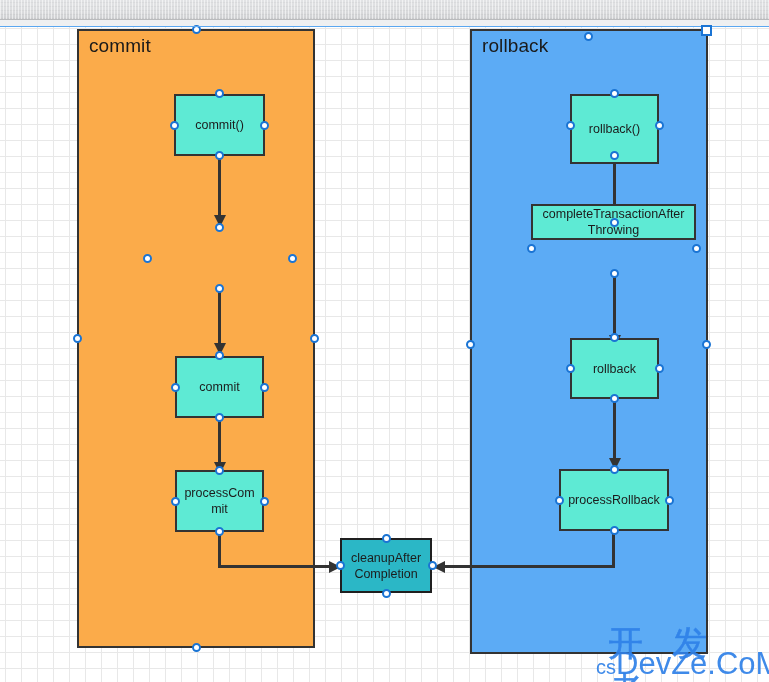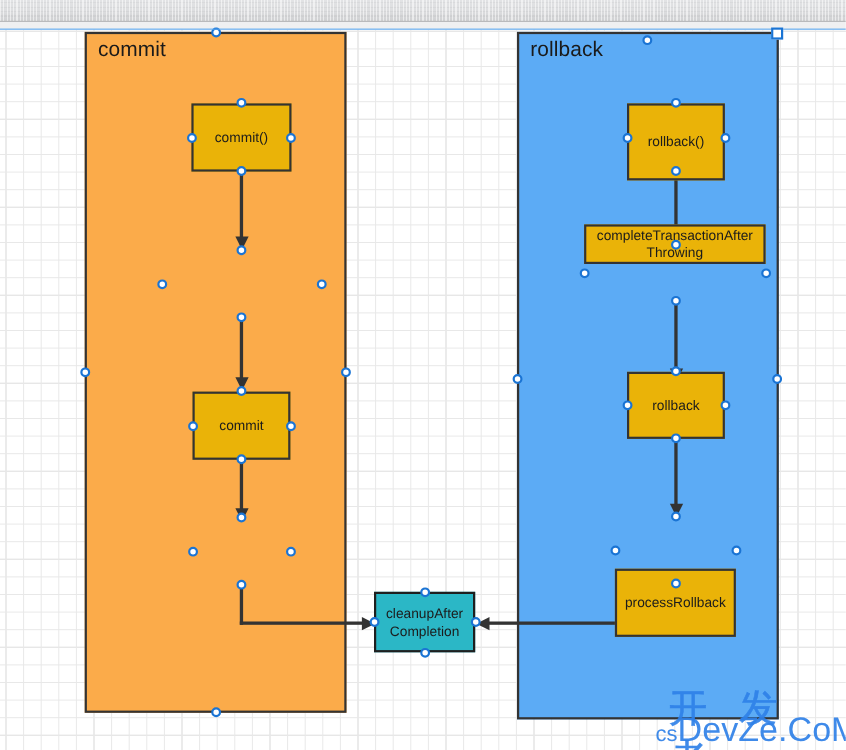--- a/index.html
+++ b/index.html
@@ -85,21 +85,21 @@
     left: 470px; top: 29px;
     width: 238px; height: 625px;
     background: #5cabf5;
   }
 
   
   .node {
     position: absolute;
     box-sizing: border-box;
     border: 2px solid #333333;
-    background: #eab308;
+    background: #5eead4;
     display: flex;
     align-items: center;
     justify-content: center;
     text-align: center;
     font-size: 12.5px;
     color: #1c1c1c;
     line-height: 16px;
     padding: 0 6px;
     z-index: 12;
     word-break: break-all;
@@ -234,28 +234,29 @@
 
   <div class="conn conn-v" style="left:612px; top:531px; height:37px;"></div>
   <div class="conn conn-h" style="left:443px; top:565px; width:172px;"></div>
   <div class="arrow-left" style="left:433px; top:560.5px;"></div>
 
   <div class="node" style="left:174px; top:94px; width:91px; height:62px;">commit()</div>
 
 
   <div class="node" style="left:175px; top:356px; width:89px; height:62px;">commit</div>
 
+  <div class="node" style="left:175px; top:470px; width:89px; height:62px;">processCommit</div>
 
   <div class="node" style="left:570px; top:94px; width:89px; height:70px;">rollback()</div>
 
   <div class="node" style="left:531px; top:204px; width:165px; height:36px;">completeTransactionAfterThrowing</div>
 
   <div class="node" style="left:570px; top:338px; width:89px; height:61px;">rollback</div>
 
-  <div class="node" style="left:559px; top:469px; width:110px; height:62px;margin-top:48px;">processRollback</div>
+  <div class="node" style="left:559px; top:469px; width:110px; height:62px;">processRollback</div>
 
   <div class="node teal" style="left:340px; top:538px; width:92px; height:55px;">cleanupAfterCompletion</div>
 
   <div class="handle-dot" style="left:192px; top:25px;"></div>
   <div class="handle-dot" style="left:73px; top:334px;"></div>
   <div class="handle-dot" style="left:310px; top:334px;"></div>
   <div class="handle-dot" style="left:192px; top:643px;"></div>
 
   <div class="handle-dot" style="left:584px; top:32px;"></div>
   <div class="handle-dot" style="left:466px; top:340px;"></div>

